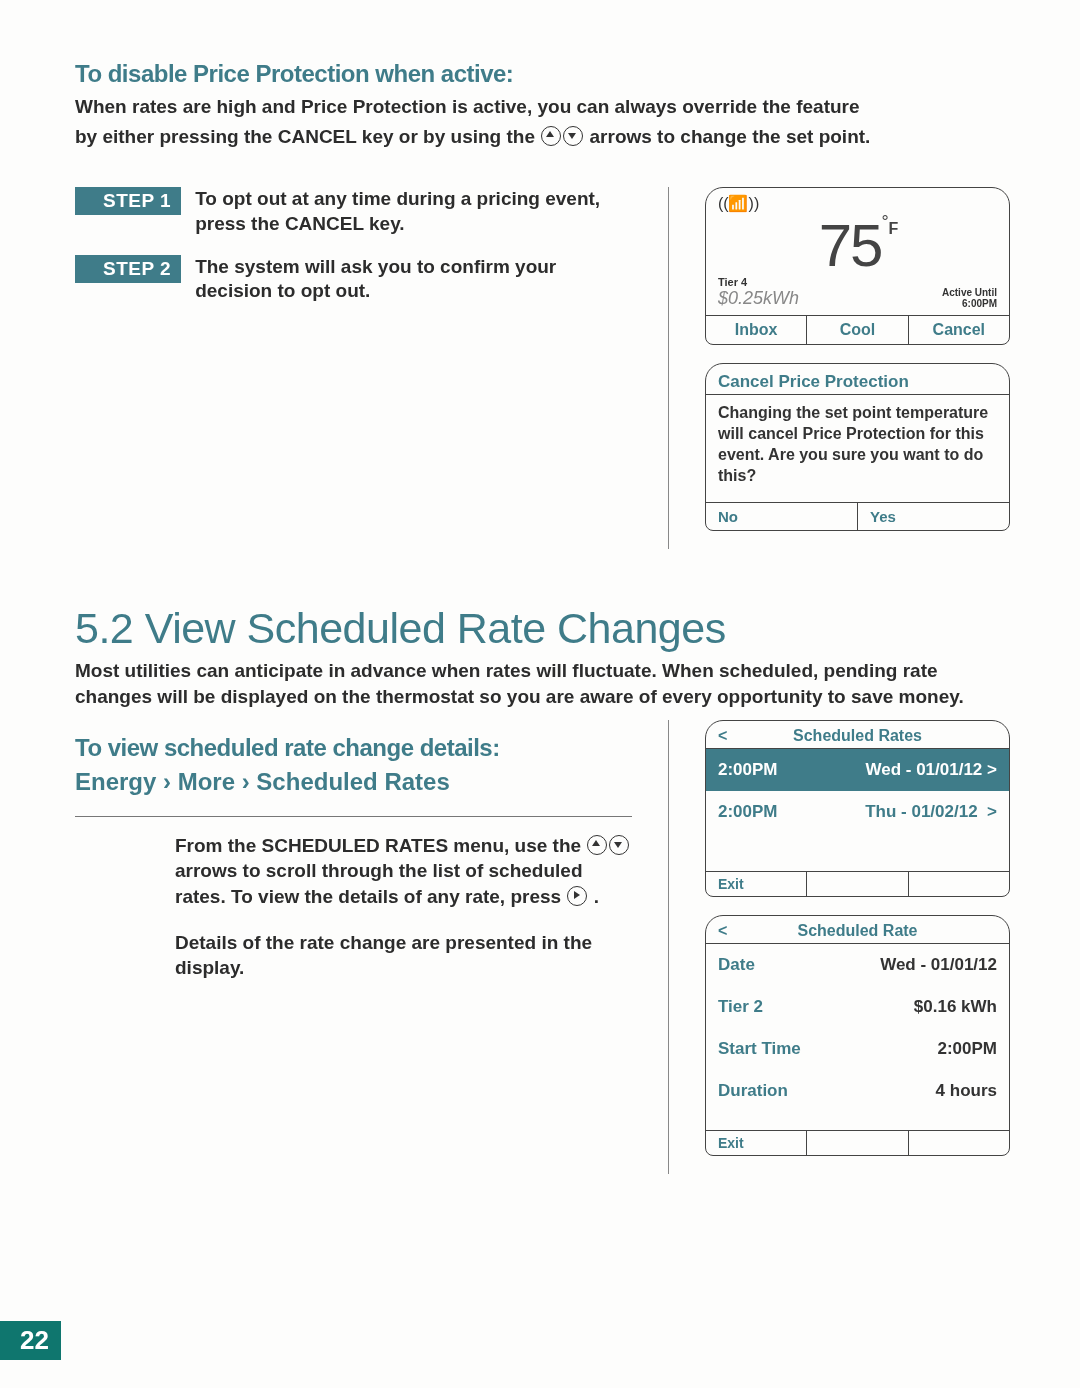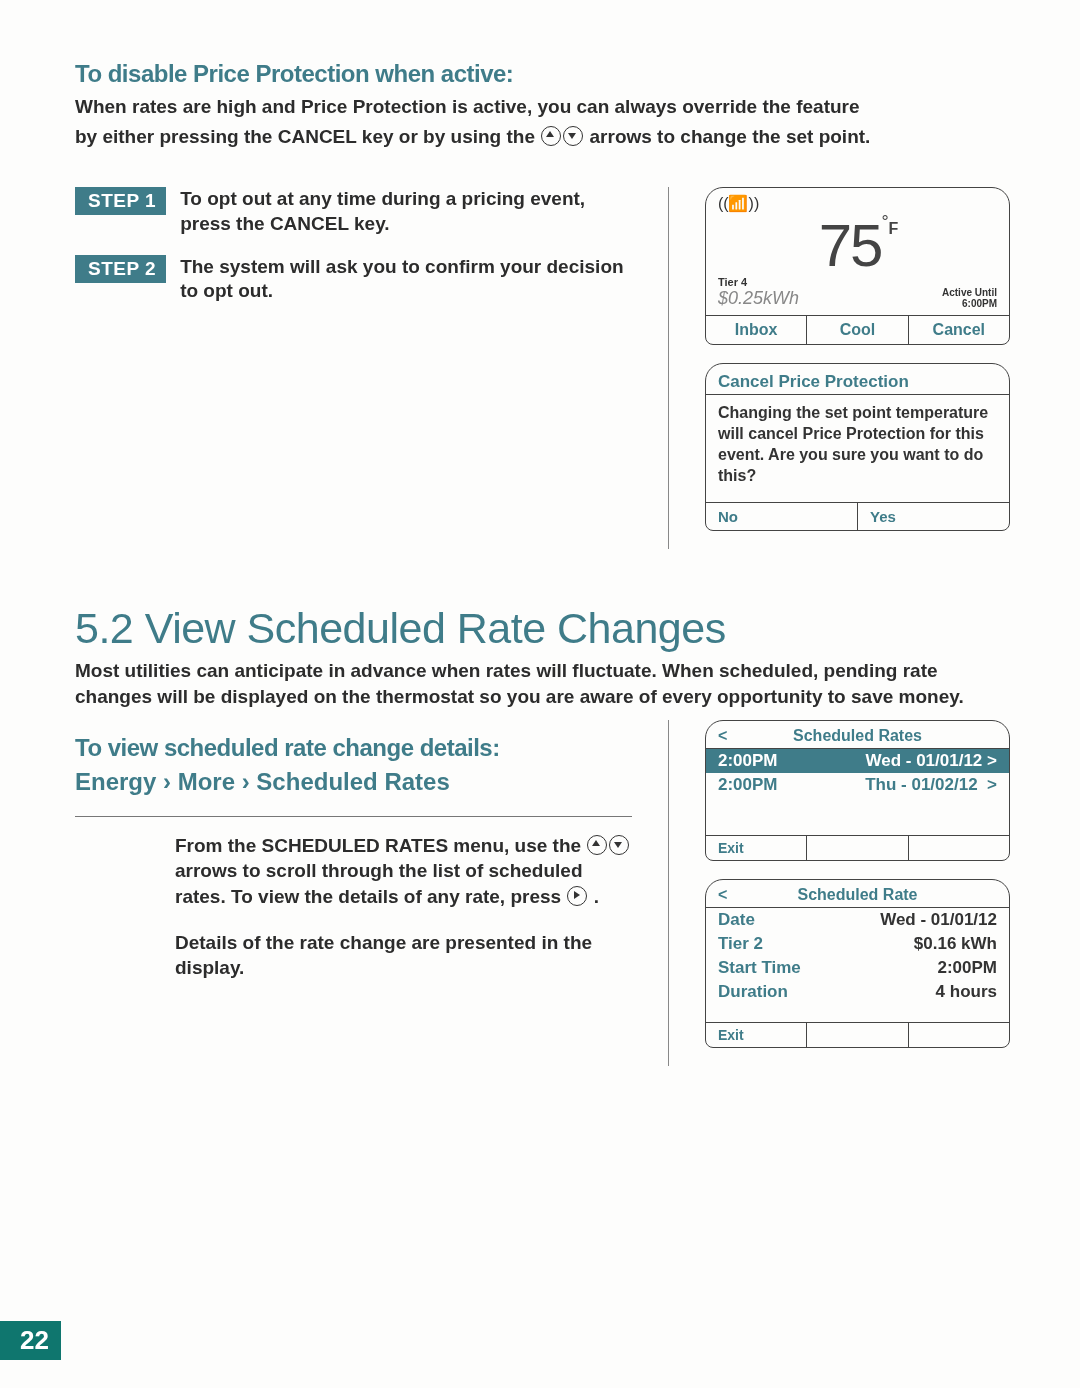--- a/index.html
+++ b/index.html
@@ -59,21 +59,21 @@
     display:flex;
     align-items:flex-start;
     gap:14px;
     margin:0 0 18px 0;
   }
   .step-badge{
     background:#3f7c89;
     color:#fff;
     font-weight:700;
     font-size:19px;
-    padding:3px 10px 3px 13px;
+    padding:3px 10px 3px 28px;
     letter-spacing:0.5px;
     font-family:"Arial Narrow",Arial,sans-serif;
     flex:none;
   }
   .step-text{
     font-size:19px;
     font-weight:700;
     line-height:1.3;
     font-family:"Arial Narrow",Arial,sans-serif;
   }
@@ -154,21 +154,21 @@
   .panel2-foot{display:flex;border-top:1.5px solid #444;}
   .panel2-foot>div{flex:1;text-align:left;padding:5px 12px;font-weight:700;font-size:15px;border-right:1.5px solid #444;}
   .panel2-foot>div:last-child{border-right:none;}
 
   .list-title{
     text-align:center;font-weight:700;padding:6px 0 3px 0;border-bottom:1.5px solid #444;position:relative;
   }
   .list-title .back{position:absolute;left:12px;top:6px;font-weight:700;}
   .list-row{
     display:flex;justify-content:space-between;
-    padding:2px 12px;font-weight:700;font-size:17px;
+    padding:11px 12px;font-weight:700;font-size:17px;
   }
   .list-row.sel{background:#3f7c89;color:#fff;}
   .list-row .arr{font-weight:700;}
   .panel .spacer{height:38px;}
   .exit-row{display:flex;border-top:1.5px solid #444;}
   .exit-row>div{flex:1;padding:4px 12px;font-weight:700;font-size:14px;border-right:1.5px solid #444;}
   .exit-row>div:last-child{border-right:none;}
 
   .breadcrumb{
     font-size:24px;font-weight:700;margin:2px 0 20px 0;

